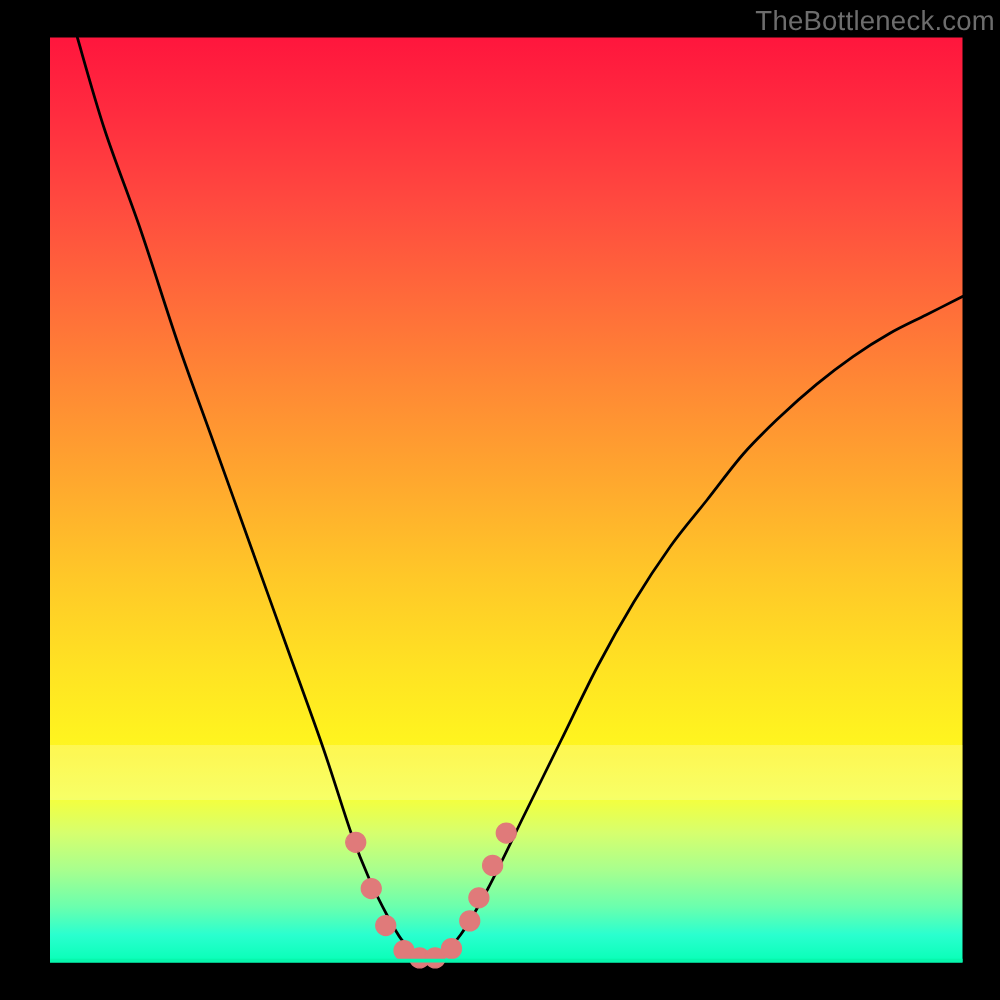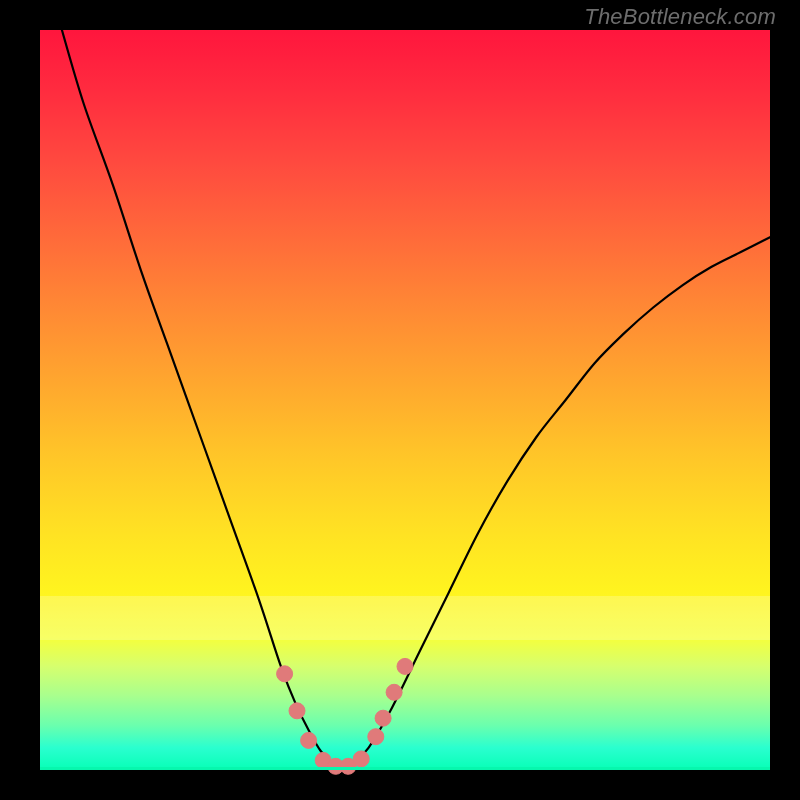--- a/index.html
+++ b/index.html
@@ -73,26 +73,25 @@
     position: absolute;
     left: 0;
     right: 0;
     bottom: 0;
     height: 3px;
     background: #07f7ad;
   }
   .watermark {
     position: absolute;
     top: 4px;
-    right: 24px;
+    right: 4px;
     color: #6d6d6d;
     font-size: 22px;
     font-weight: 500;
     letter-spacing: 0.2px;
-    font-style: italic;
   }
 </style>
 </head>
 <body>
 
 <div class="frame">
 
   <div class="watermark">TheBottleneck.com</div>
 
   <div class="plot-area">

